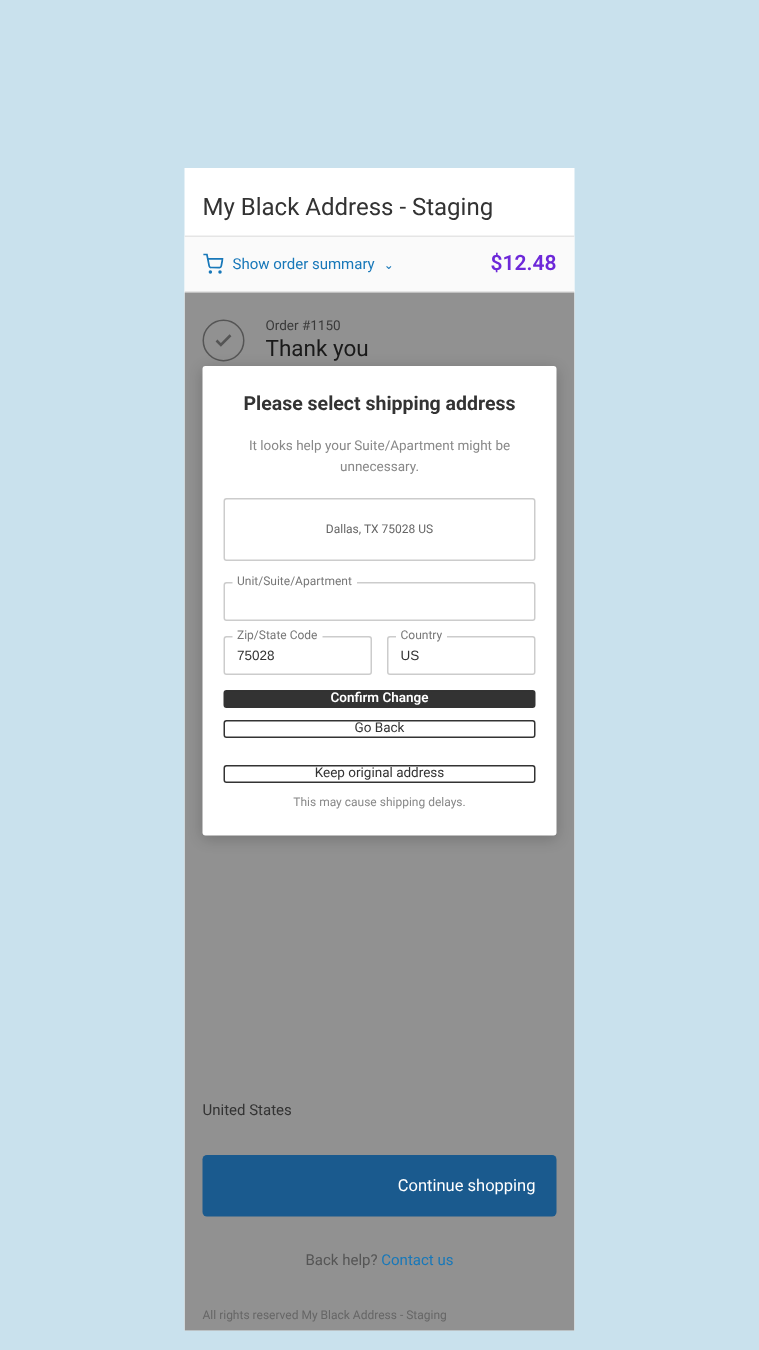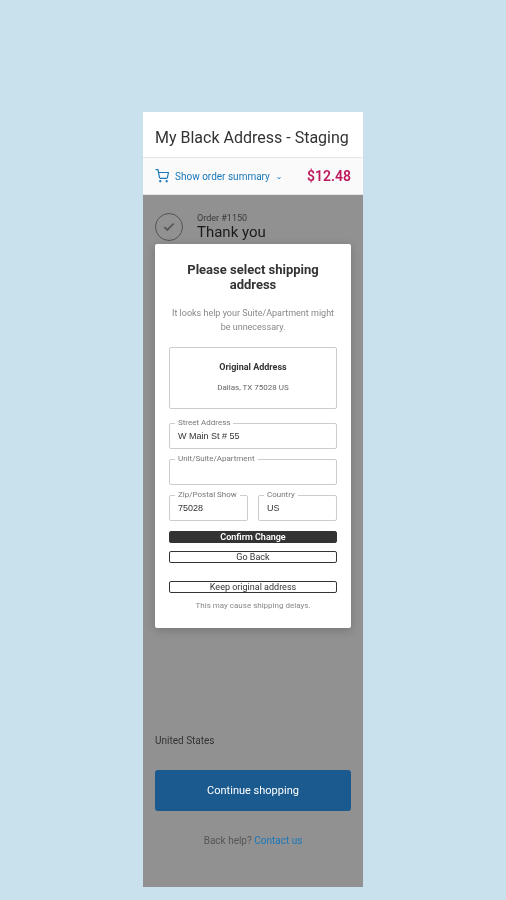--- a/index.html
+++ b/index.html
@@ -11,21 +11,21 @@
       font-family: -apple-system, BlinkMacSystemFont, "Segoe UI", Roboto, Arial, sans-serif;
       background: #c9e1ed;
       display: flex;
       justify-content: center;
       padding: 0;
       width: 506px;
       height: 900px;
       overflow: hidden;
     }
     .phone-frame {
-      width: 220px;
+      width: 260px;
       background: #fff;
       margin-top: 112px;
       position: relative;
       height: 775px;
       overflow: hidden;
     }
     .header {
       padding: 16px 12px 10px;
       border-bottom: 1px solid #e5e5e5;
     }
@@ -56,21 +56,21 @@
       font-size: 10px;
       color: #1878b9;
     }
     .chevron-down {
       font-size: 8px;
       color: #1878b9;
     }
     .summary-price {
       font-size: 14px;
       font-weight: 600;
-      color: #be185d;
+      color: #6d28d9;
     }
     .content-bg {
       background: #919191;
       height: 100%;
       position: relative;
       padding: 14px 12px;
     }
     .order-status {
       display: flex;
       align-items: center;
@@ -100,21 +100,21 @@
       font-size: 9px;
       color: #3a3a3a;
     }
     .thank-you {
       font-size: 15px;
       color: #1a1a1a;
     }
     .continue-btn {
       background: #1a5a8e;
       color: #fff;
-      text-align: center;
+      text-align: right;
       padding: 14px;
       font-size: 11px;
       border-radius: 3px;
       margin-top: 24px;
       cursor: pointer;
     }
     .need-help {
       text-align: center;
       font-size: 10px;
       color: #555;
@@ -270,45 +270,41 @@
 
     <div class="united-states">United States</div>
 
     <div class="continue-btn">Continue shopping</div>
 
     <div class="need-help">
       <span>Back help?</span>
       <span class="contact-link">Contact us</span>
     </div>
 
+    <div class="footer-text">All rights reserved My Black Address - Staging</div>
   </div>
 
   <div class="modal">
     <div class="modal-title">Please select shipping address</div>
     <div class="modal-subtitle">It looks help your Suite/Apartment might be unnecessary.</div>
 
     <div class="original-box">
-      <div class="original-title">Original Address</div>
       <div class="original-line">Dallas, TX 75028 US</div>
     </div>
 
-    <div class="field-group">
-      <div class="field-label">Street Address</div>
-      <input class="field-input" value="W Main St # 55" style="">
-    </div>
 
     <div class="field-group">
       <div class="field-label">Unit/Suite/Apartment</div>
       <input class="field-input" value="" style="">
     </div>
 
 
     <div class="field-row">
       <div class="field-group">
-        <div class="field-label">Zip/Postal Show</div>
+        <div class="field-label">Zip/State Code</div>
         <input class="field-input" value="75028" style="">
       </div>
       <div class="field-group">
         <div class="field-label">Country</div>
         <input class="field-input" value="US" style="">
       </div>
     </div>
 
     <div class="btn btn-dark">Confirm Change</div>
     <div class="btn btn-light">Go Back</div>

